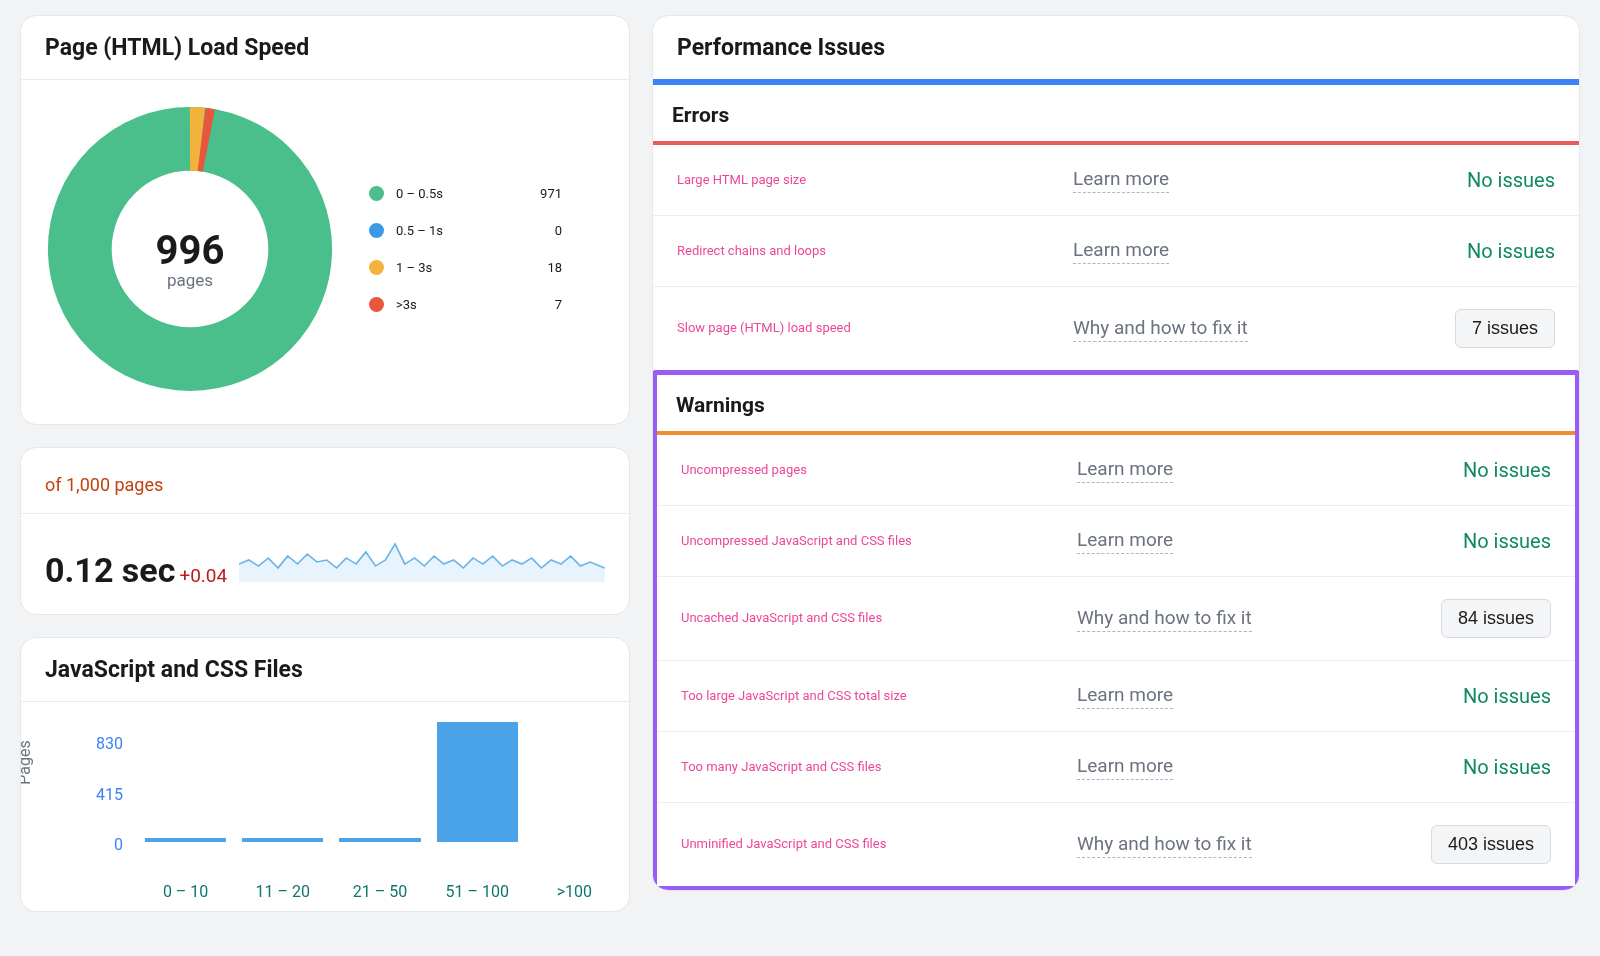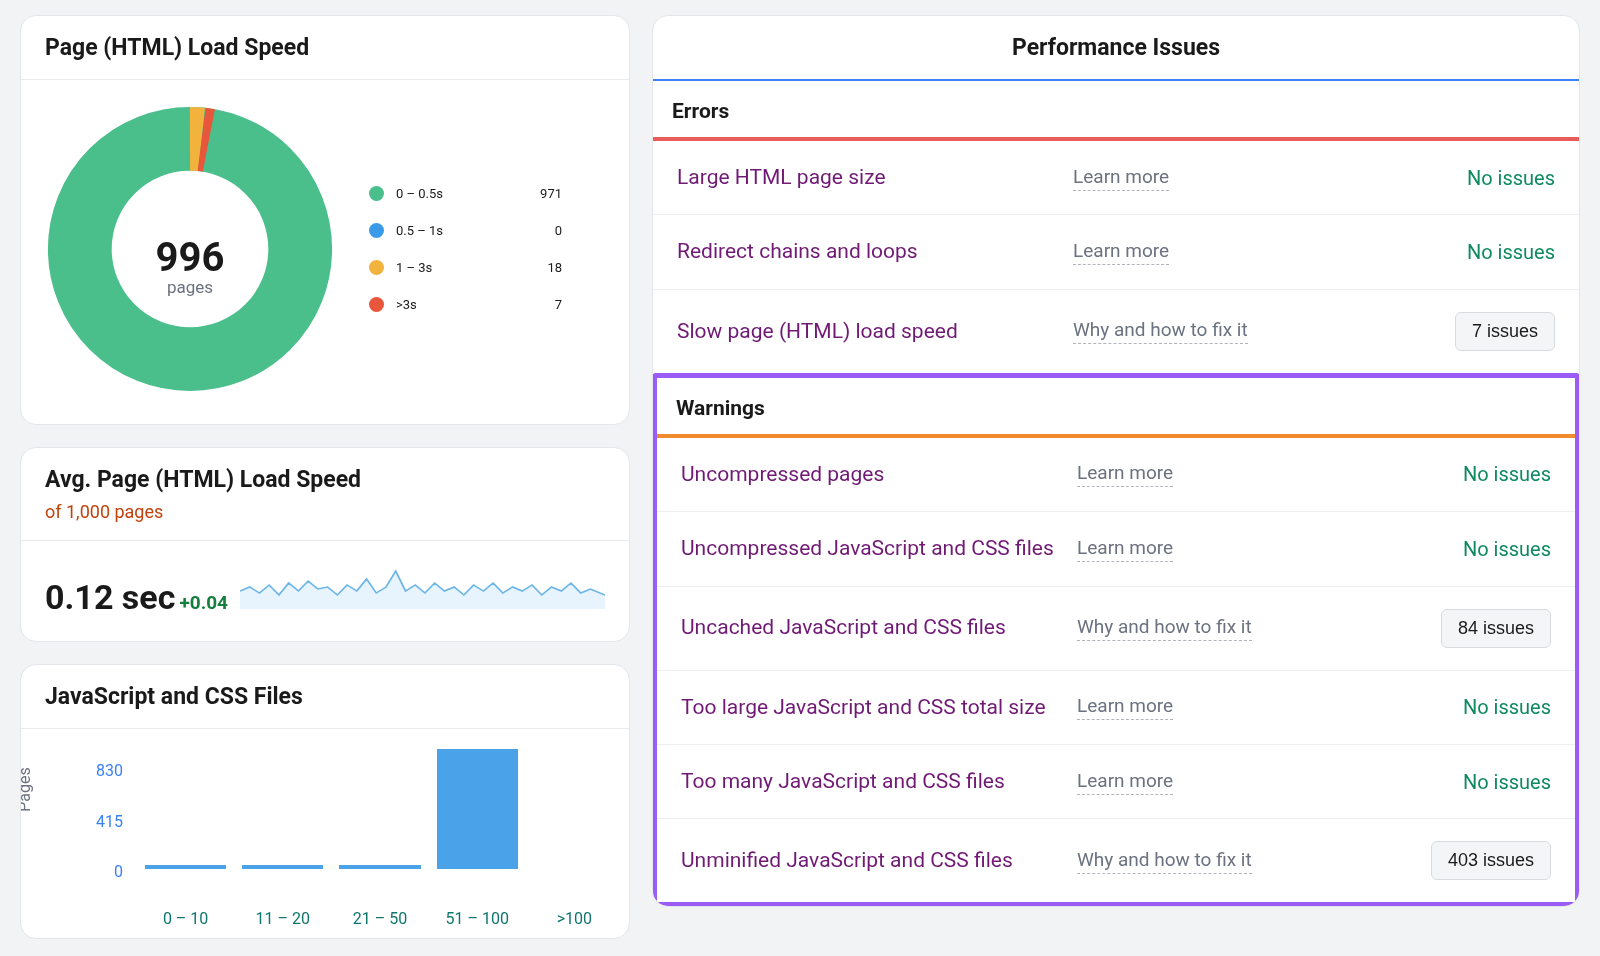--- a/index.html
+++ b/index.html
@@ -34,36 +34,36 @@
 
   
   .donut-wrap {
     display: flex;
     align-items: center;
     gap: 34px;
     padding: 24px 24px 30px;
   }
   .donut-box { position: relative; width: 290px; height: 290px; flex-shrink: 0; }
   .donut-center {
-    position: absolute; top: 16px; left: 0; width: 100%; height: 100%;
+    position: absolute; top: 9px; left: 0; width: 100%; height: 100%;
     display: flex; flex-direction: column; align-items: center; justify-content: center;
   }
   .donut-number { font-size: 40px; font-weight: 700; }
   .donut-label { font-size: 17px; color: #6b7280; margin-top: -4px; }
   .legend { display: flex; flex-direction: column; gap: 22px; }
   .legend-row { display: flex; align-items: center; font-size: 13px; }
   .legend-dot { width: 15px; height: 15px; border-radius: 50%; margin-right: 12px; flex-shrink: 0; }
   .legend-range { width: 110px; }
   .legend-value { width: 56px; text-align: right; color: #1a1a1a; }
 
   
   .avg-sub { color: #c2410c; font-size: 18px; margin-top: 8px; }
   .avg-body { display: flex; align-items: baseline; gap: 4px; padding: 20px 24px 24px; border-top: 1px solid #e8eaed; }
   .avg-value { font-size: 34px; font-weight: 700; }
-  .avg-delta { color: #15803d; font-size: 19px; font-weight: 700; }
+  .avg-delta { color: #b91c1c; font-size: 19px; font-weight: 400; }
   .spark-box { flex: 1; height: 48px; margin-left: 8px; margin-bottom: -6px; }
 
   
   .barchart { padding: 20px 14px 10px 20px; }
   .bar-axis-label {
     position: absolute; left: -6px; top: 50%; transform: rotate(-90deg) translateX(50%);
     transform-origin: left top; font-size: 16px; color: #6b7280;
   }
   .bar-area { position: relative; height: 150px; border-bottom: 1px solid transparent; margin-left: 54px; }
   .bar-grid { display: flex; align-items: flex-end; height: 120px; gap: 16px; padding-left: 50px;}
@@ -87,21 +87,21 @@
   .section-errors { border-bottom-color: #e85c5c; }
   .section-warnings { border-bottom-color: #f08c2e; }
   .issue-row {
     display: flex;
     align-items: center;
     padding: 22px 24px;
     border-bottom: 1px solid #eceef1;
     gap: 16px;
   }
   .issue-row:last-child { border-bottom: none; }
-  .issue-name { flex: 0 0 380px; font-size: 21px; color: #701a75; line-height: 1.4; }
+  .issue-name { flex: 0 0 380px; font-size: 13px; color: #ec4899; line-height: 1.4; }
   .issue-link {
     color: #6b7280;
     font-size: 19px;
     border-bottom: 1px dashed #b0b5bc;
     padding-bottom: 2px;
     cursor: pointer;
     text-align: right;
     flex: 0 0 auto;
   }
   .issue-spacer { flex: 1; }
@@ -113,21 +113,21 @@
     padding: 8px 16px;
     font-size: 18px;
     color: #1a1a1a;
     cursor: pointer;
   }
   .warnings-highlight {
     border: 5px solid #9a5cf5;
     border-radius: 4px;
     margin: 0 -1px -1px -1px;
   }
-  .right-card-header { padding: 18px 16px; border-bottom: 2px solid #3b82f6; text-align: center; }
+  .right-card-header { padding: 18px 24px; border-bottom: 6px solid #3b82f6; }
   .right-card-header h2 { font-size: 23px; font-weight: 700; }
   .avg-header { padding: 18px 24px 18px; }
 </style>
 </head>
 <body>
 
 <div class="layout">
 
   <div class="left-col">
 
@@ -169,21 +169,20 @@
               <span class="legend-dot" style="background:#e8563c"></span>
               <span class="legend-range">&gt;3s</span>
               <span class="legend-value">7</span>
             </div>
           </div>
       </div>
     </div>
 
     <div class="card">
       <div class="avg-header">
-        <h2 style="font-size:23px;font-weight:700">Avg. Page (HTML) Load Speed</h2>
         <div class="avg-sub">of 1,000 pages</div>
       </div>
       <div class="avg-body">
         <span class="avg-value">0.12 sec</span>
         <span class="avg-delta">+0.04</span>
         <div class="spark-box">
           <svg viewBox="0 0 300 48" width="100%" height="48" preserveAspectRatio="none">
             <path d="M0,30 L8,26 L16,32 L24,24 L32,34 L40,22 L48,30 L56,20 L64,28 L72,26 L80,34 L88,24 L96,30 L104,18 L112,32 L120,26 L128,10 L136,30 L144,24 L152,32 L160,22 L168,30 L176,26 L184,34 L192,24 L200,30 L208,22 L216,32 L224,26 L232,30 L240,24 L248,34 L256,26 L264,30 L272,22 L280,32 L288,28 L300,34 L300,48 L0,48 Z" fill="#e8f4fd" stroke="none"></path>
             <path d="M0,30 L8,26 L16,32 L24,24 L32,34 L40,22 L48,30 L56,20 L64,28 L72,26 L80,34 L88,24 L96,30 L104,18 L112,32 L120,26 L128,10 L136,30 L144,24 L152,32 L160,22 L168,30 L176,26 L184,34 L192,24 L200,30 L208,22 L216,32 L224,26 L232,30 L240,24 L248,34 L256,26 L264,30 L272,22 L280,32 L288,28 L300,34" fill="none" stroke="#6bb5e8" stroke-width="1.5"></path>
           </svg>

